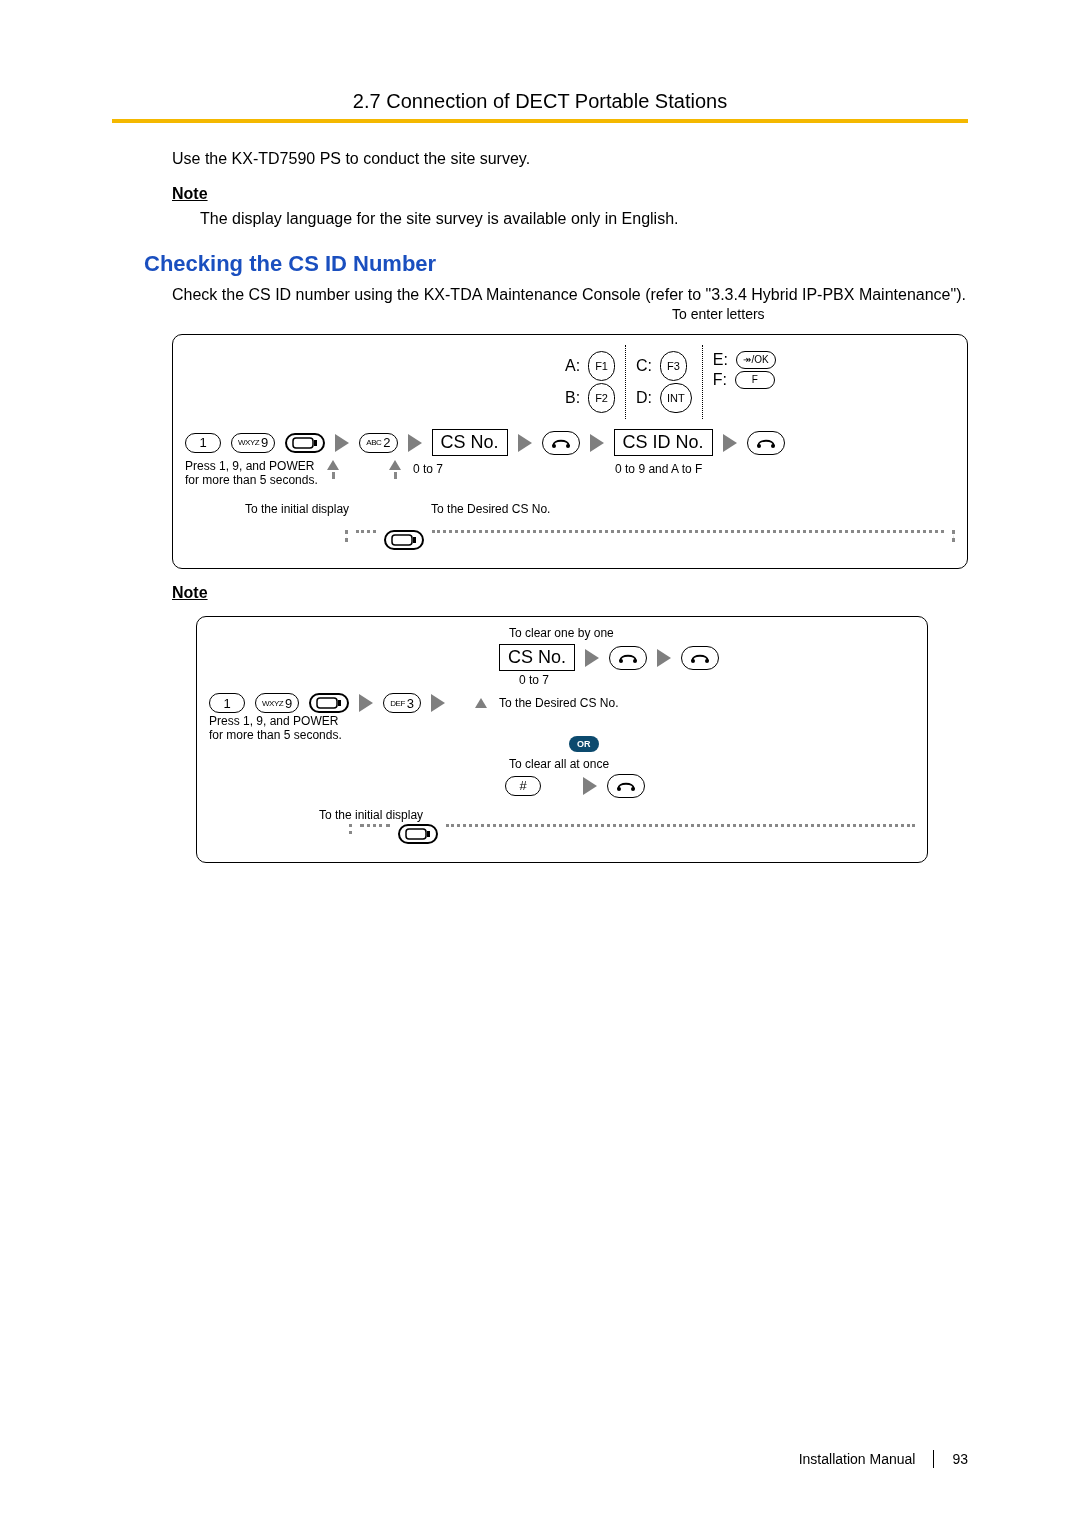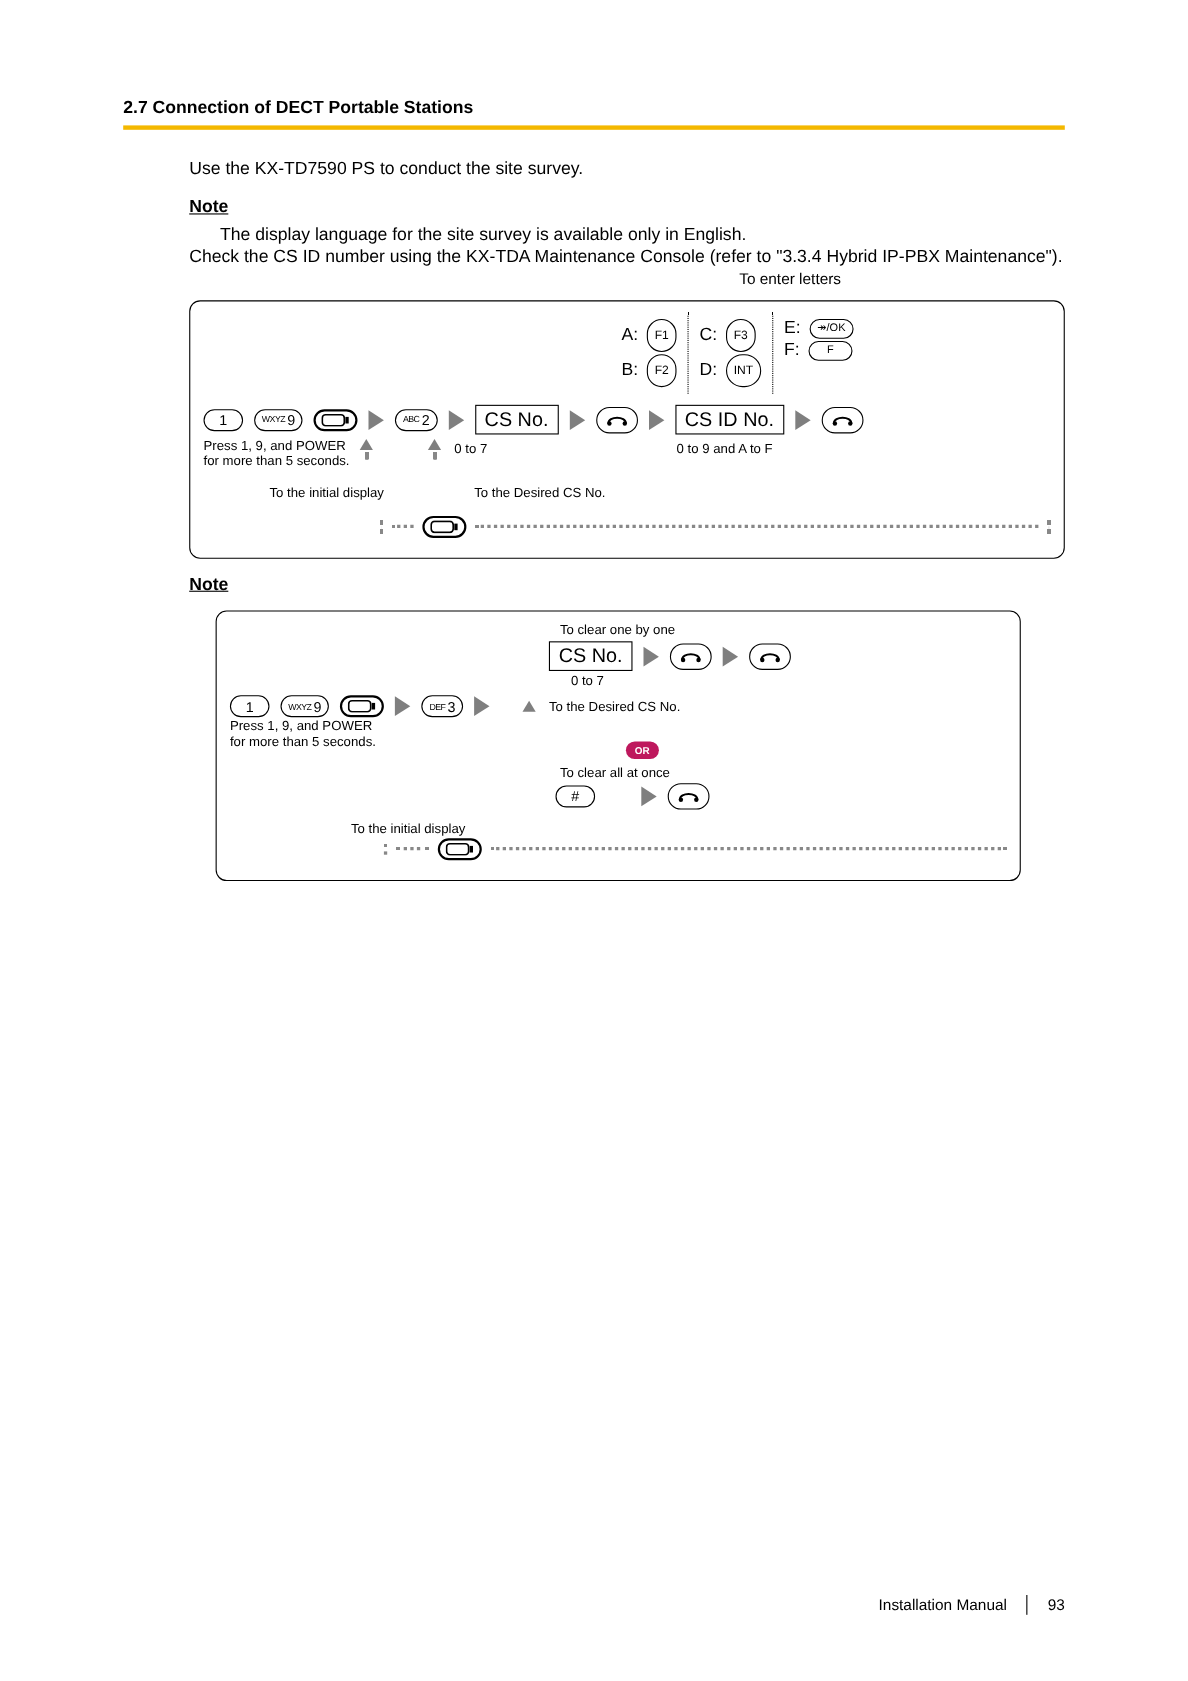--- a/index.html
+++ b/index.html
@@ -1,17 +1,17 @@
 <!DOCTYPE html>
 <html><head>
 <meta charset="utf-8">
 <style>
   html,body{margin:0;padding:0;background:#fff;font-family:Arial,Helvetica,sans-serif;color:#000}
   .page{width:1080px;height:1528px;position:relative;box-sizing:border-box;padding:90px 112px 60px 112px}
-  .hdr-right{text-align:left;font-size:16px;font-weight:bold;margin-bottom:6px}
+  .hdr-right{text-align:center;font-size:20px;font-weight:normal;margin-bottom:6px}
   .hr-divider{height:4px;background:#f4b800;margin-bottom:26px}
   .h1{font-size:31px;font-weight:bold;margin:0 0 18px 0}
   .body-indent{padding-left:60px;font-size:16px;line-height:1.3}
   .note-label{font-weight:bold;text-decoration:underline;margin-top:14px;margin-bottom:4px}
   .h2{color:#1a4fbf;font-size:22px;font-weight:bold;margin:22px 0 8px 0}
   .diagram{border:1px solid #000;border-radius:10px;margin:12px 0 6px 60px;padding:10px 12px 18px 12px;position:relative}
   .letters-hdr{font-size:14px;margin-left:492px;margin-bottom:4px}
   .letter-map{display:flex;gap:0;margin-left:460px;margin-bottom:10px}
   .col{border-left:1px dotted #000;padding:4px 10px;font-size:16px}
   .col:first-child{border-left:none}
@@ -27,42 +27,43 @@
   .box{border:1.5px solid #000;padding:2px 8px;font-size:18px;white-space:nowrap}
   .phone-icon{display:inline-flex;align-items:center;justify-content:center;border:1.5px solid #000;border-radius:999px;width:36px;height:22px}
   .phone-icon svg{width:20px;height:14px}
   .small{font-size:12px;line-height:1.15}
   .caption-under{font-size:12px;margin-top:2px}
   .dashed-link{border-top:3px dotted #888;height:0;flex:1}
   .arrow-up{width:0;height:0;border-left:6px solid transparent;border-right:6px solid transparent;border-bottom:10px solid #7f7f7f}
   .footer{position:absolute;bottom:60px;right:112px;font-size:14px;display:flex;align-items:center;gap:18px}
   .vline{width:1px;height:18px;background:#000}
   .grid-notes{display:flex;gap:20px;align-items:flex-start;margin-top:4px}
-  .return-row{display:flex;align-items:center;gap:8px;margin-top:14px}
+  .return-row{display:flex;align-items:flex-start;gap:8px;margin-top:14px}
   .return-row .tolabel{font-size:12px;margin-right:6px}
   .subcap{font-size:12px;margin-left:4px}
   .stack{display:flex;flex-direction:column;align-items:flex-start;gap:2px}
   .col-center{display:flex;flex-direction:column;align-items:center;gap:2px}
-  .or-pill{display:inline-flex;align-items:center;justify-content:center;background:#be185d;color:#fff;border-radius:999px;font-size:9px;font-weight:bold;padding:3px 8px}
+  .or-pill{display:inline-flex;align-items:center;justify-content:center;background:#0c4a6e;color:#fff;border-radius:999px;font-size:9px;font-weight:bold;padding:3px 8px}
 </style>
 </head>
 <body>
 
 <div class="page">
   <div class="hdr-right">2.7 Connection of DECT Portable Stations</div>
   <div class="hr-divider"></div>
 
 
   <div class="body-indent">Use the KX-TD7590 PS to conduct the site survey.</div>
 
   <div class="body-indent">
     <div class="note-label">Note</div>
     <div style="padding-left:28px">The display language for the site survey is available only in English.</div>
   </div>
 
+  <h2 class="h2" style="padding-left:32px">Checking the CS ID Number</h2>
   <div class="body-indent">Check the CS ID number using the KX-TDA Maintenance Console (refer to "3.3.4 Hybrid IP-PBX Maintenance").</div>
 
 
   <div class="letters-hdr" style="margin-left:560px">To enter letters</div>
 
   <div class="diagram">
 
     <div class="letter-map" style="margin-left:370px">
       <div class="col">
         <div class="row">

